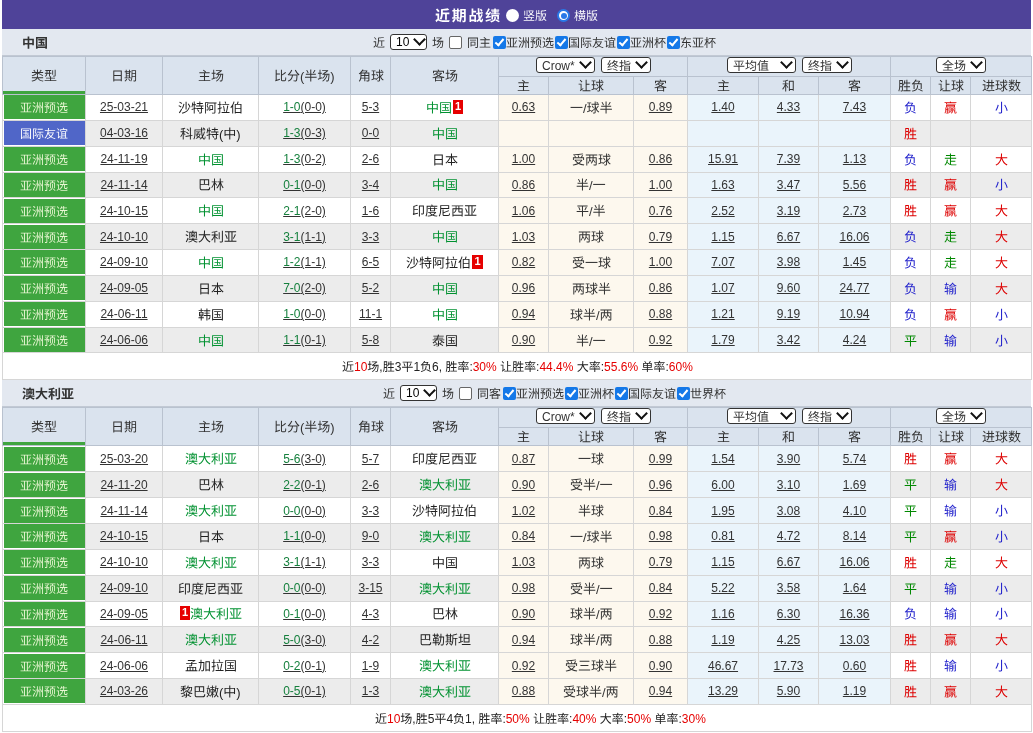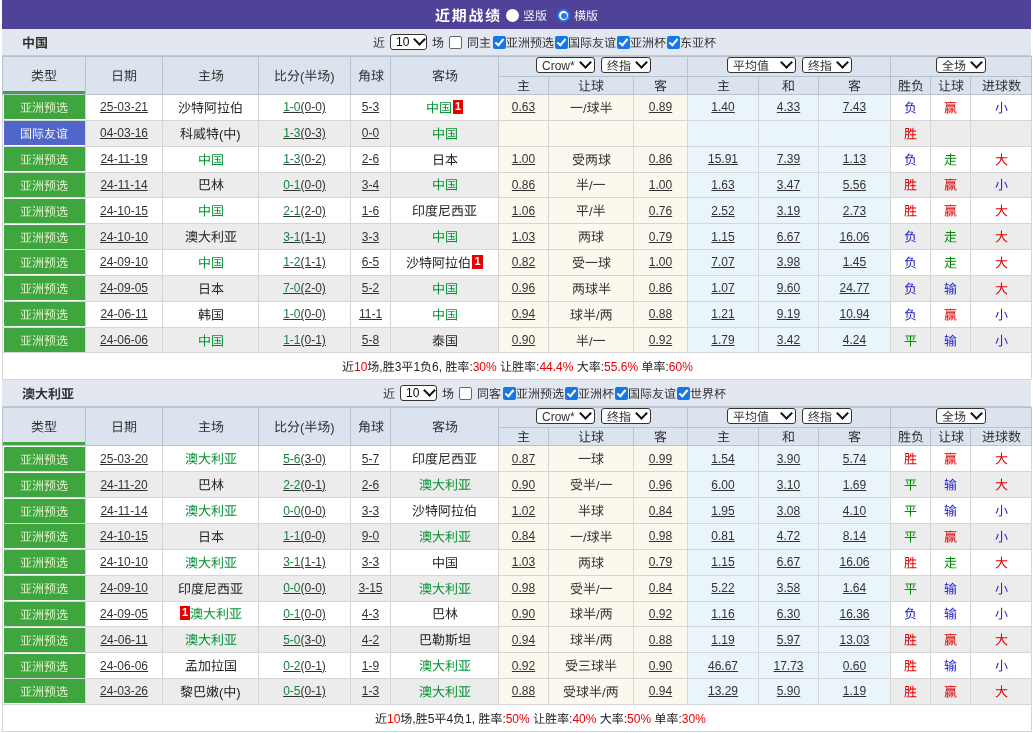--- a/index.html
+++ b/index.html
@@ -1252,21 +1252,21 @@
             </svg></td>
           <td class="cr num">0.94</td>
           <td class="cr num"><svg class="t" width="43" height="17" viewBox="0 0 43 17">
               <use href="#g7403" fill="#333" transform="translate(0.0,13.5) scale(0.0130,-0.0130)"></use>
               <use href="#g534a" fill="#333" transform="translate(13.0,13.5) scale(0.0130,-0.0130)"></use>
               <text x="26.0" y="13.5" font-size="13" font-family="Liberation Sans" fill="#333">/</text>
               <use href="#g4e24" fill="#333" transform="translate(29.6,13.5) scale(0.0130,-0.0130)"></use>
             </svg></td>
           <td class="cr num">0.88</td>
           <td class="bl num">1.19</td>
-          <td class="bl num">5.97</td>
+          <td class="bl num">4.25</td>
           <td class="bl num">13.03</td>
           <td class="res"><svg class="t" width="13" height="17" viewBox="0 0 13 17">
               <use href="#g80dc" fill="#dd0000" transform="translate(0.0,13.5) scale(0.0130,-0.0130)"></use>
             </svg></td>
           <td class="res"><svg class="t" width="13" height="17" viewBox="0 0 13 17">
               <use href="#g8d62" fill="#dd0000" transform="translate(0.0,13.5) scale(0.0130,-0.0130)"></use>
             </svg></td>
           <td class="res"><svg class="t" width="13" height="17" viewBox="0 0 13 17">
               <use href="#g5927" fill="#dd0000" transform="translate(0.0,13.5) scale(0.0130,-0.0130)"></use>
             </svg></td>

